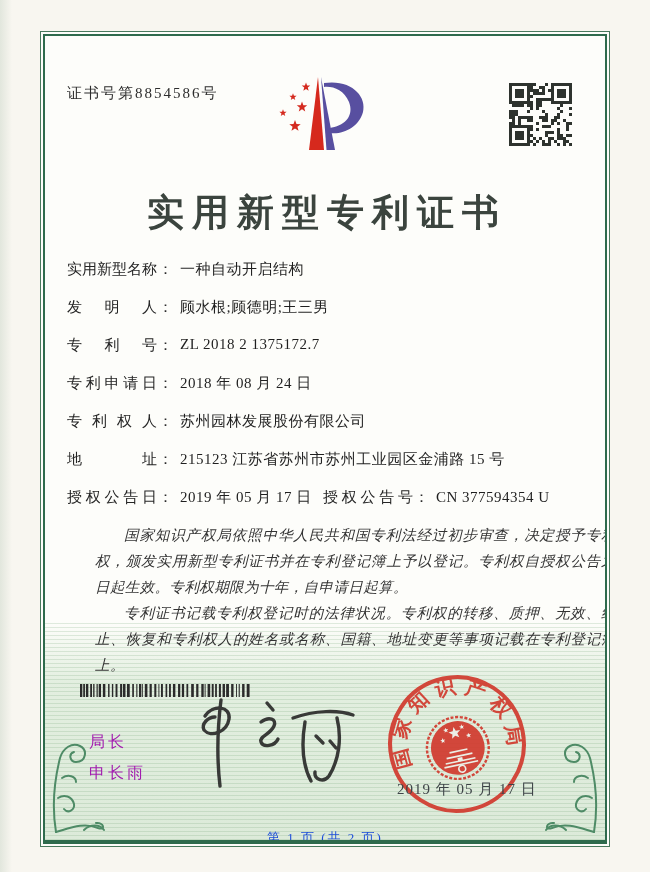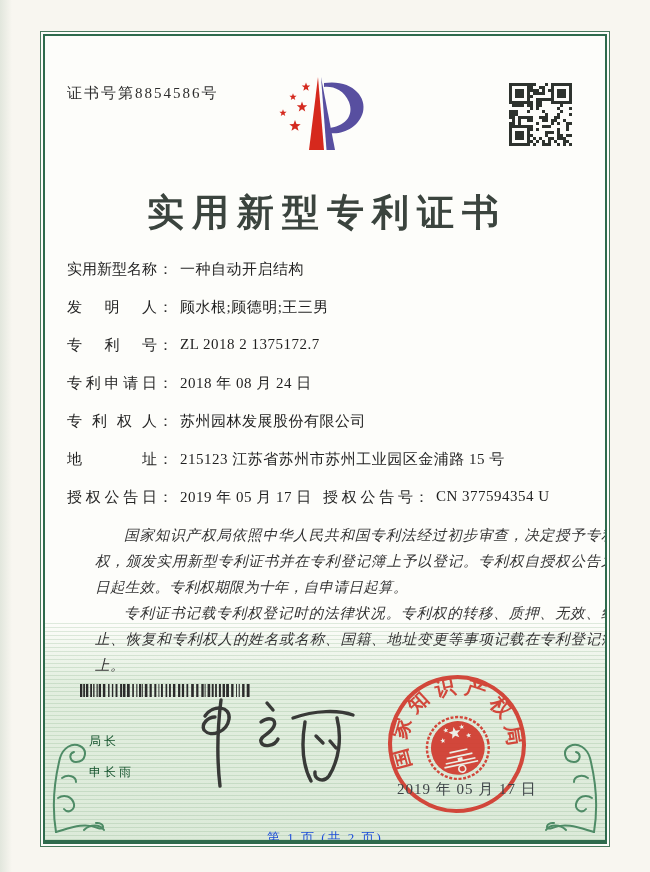--- a/index.html
+++ b/index.html
@@ -49,35 +49,35 @@
   
   .fields { position:absolute; left:22px; top:224px; width:522px; font-size:15px; }
   .frow { height:38px; display:flex; align-items:flex-start; position:relative; }
   .flabel {
     display:inline-block; width:90px;
     text-align:justify; text-align-last:justify; text-justify:inter-character;
     color:#252525;
   }
   .fcolon { margin-left:1px; }
   .fvalue { margin-left:7px; letter-spacing:.5px; color:#1f1f1f; }
-  .grp2 { position:absolute; left:256px; top:0; display:flex; }
+  .grp2 { position:absolute; left:256px; top:0; display:flex;align-items:center; }
   .grp2 .flabel { width:90px; }
   
   .bodytext {
     position:absolute; left:22px; top:486px; width:521px;
     font-size:14.5px; line-height:26px; font-style:italic;
     text-align:justify; color:#333; letter-spacing:.4px;margin-left:28px;
   }
   .bodytext p { text-indent:2em; }
   
   .barcode { position:absolute; left:35px; top:648px; width:170px; height:13px; }
   .director {
     position:absolute; left:44px; top:690px;
     font-family:"Liberation Sans","DejaVu Sans",sans-serif;
-    font-size:12px; letter-spacing:3px; color:#14532d; line-height:31px;
+    font-size:16px; letter-spacing:3px; color:#a21caf; line-height:31px;
   }
   .signature { position:absolute; left:118px; top:650px; width:212px; height:118px; }
   .seal-wrap {
     position:absolute; left:336px; top:632px; width:152px; height:152px;
     transform:rotate(-12deg); opacity:.92; z-index:2;
   }
   .sealchar {
     font-size:20px; font-weight:bold; fill:#d13a2e;
     font-family:"Liberation Serif","DejaVu Serif",serif;
   }

